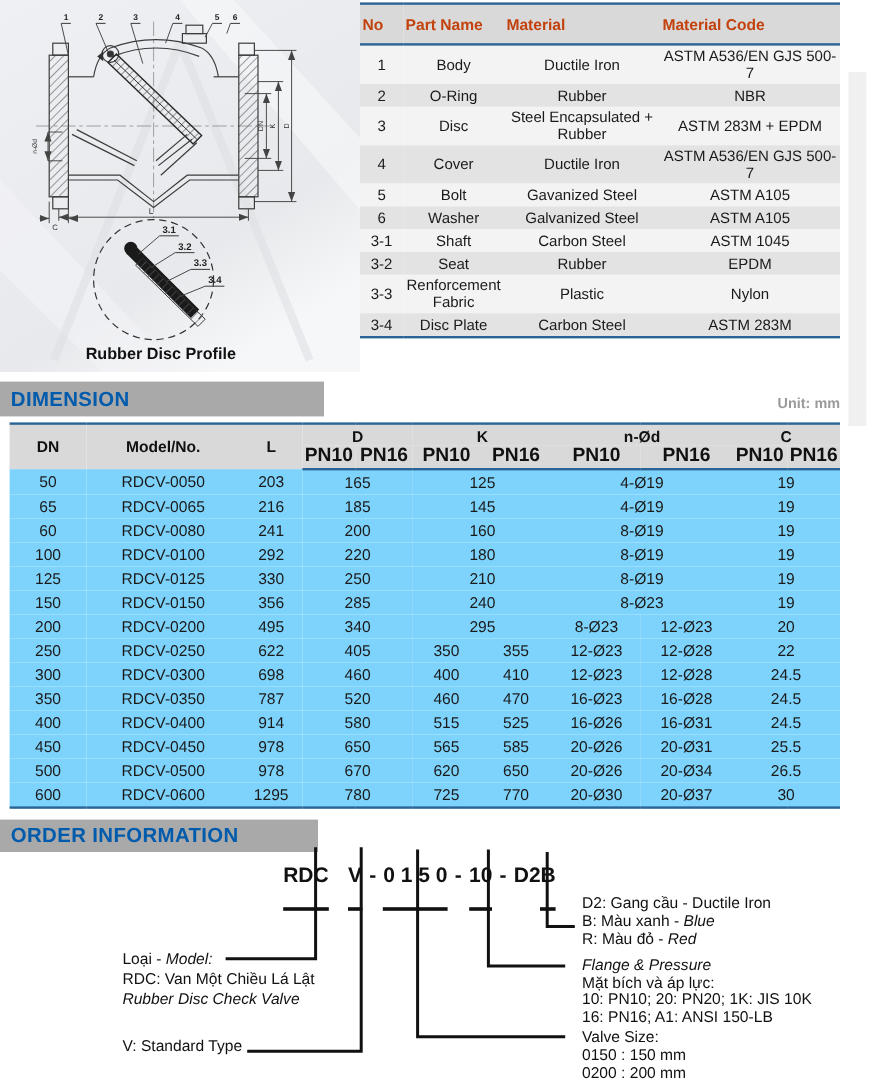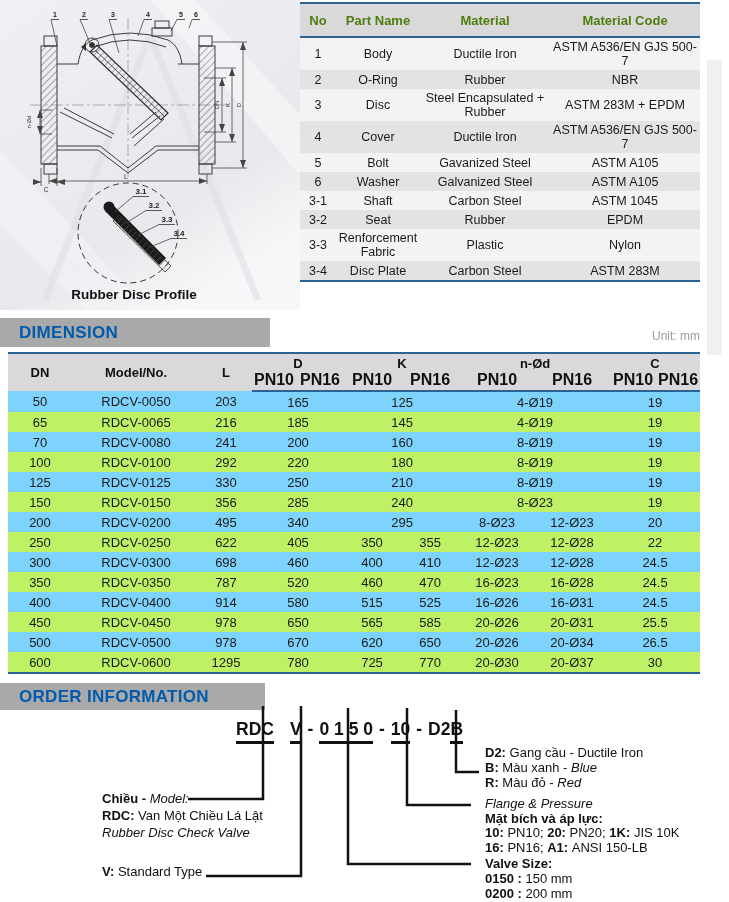--- a/index.html
+++ b/index.html
@@ -7,62 +7,62 @@
         font-family:"Liberation Sans", sans-serif;color:#1a1a1a;}
 
   
   .draw-wrap{position:absolute;left:0;top:0;width:300px;height:310px;}
   .edge-strip{position:absolute;left:707px;top:60px;width:15px;height:295px;background:#f0f0f1;}
 
   
   .parts-table{position:absolute;left:300px;top:2px;width:400px;border-collapse:collapse;
        table-layout:fixed;border-top:2px solid #2a6496;border-bottom:2px solid #2a6496;}
   .parts-table th{background:#d9d9d9;font-size:13px;font-weight:bold;height:32px;
-       border-bottom:2px solid #2a6496;text-align:center;padding:0 2px;color:#4d7c0f;}
+       border-bottom:2px solid #2a6496;text-align:left;padding:0 2px;color:#c2410c;}
   .parts-table td{font-size:12.5px;text-align:center;vertical-align:middle;
        padding:2px 2px;line-height:1.12;height:15px;}
   .parts-table tr.odd td{background:#f3f3f3;}
   .parts-table tr.even td{background:#e3e3e3;}
 
   
   .section-bar{position:absolute;left:0;background:#a9a9a9;color:#005bac;font-weight:bold;
-       font-size:17px;padding-left:19px;letter-spacing:.3px;box-sizing:border-box;}
+       font-size:17px;padding-left:9px;letter-spacing:.3px;box-sizing:border-box;}
   #dim-bar{top:318px;width:270px;height:29px;line-height:29px;}
   #order-bar{top:683px;width:265px;height:27px;line-height:27px;}
   .unit-label{position:absolute;left:560px;top:329px;width:140px;text-align:right;
-       font-size:12px;font-weight:normal;color:#9a9a9a;}
+       font-size:12px;font-weight:bold;color:#9a9a9a;}
 
   
   .dim-table{position:absolute;left:8px;top:352px;width:692px;border-collapse:collapse;
        table-layout:fixed;border-top:2px solid #2a6496;border-bottom:2px solid #2a6496;}
   .dim-table th{background:#d9d9d9;text-align:center;color:#111;padding:0;}
   .dim-table tr.h1 th{font-size:13px;font-weight:bold;height:17px;vertical-align:bottom;}
   .dim-table tr.h1 th[rowspan]{vertical-align:middle;}
   .dim-table tr.h2 th{font-size:16px;font-weight:bold;height:19px;
        border-bottom:2px solid #2a6496;vertical-align:top;}
   .dim-table td{font-size:13px;text-align:center;height:20px;padding:0 2px;}
   .dim-table tr.odd td{background:#7dd3fc;}
-  .dim-table tr.even td{background:#bef264;margin-left:48px;}
+  .dim-table tr.even td{background:#7dd3fc;margin-left:48px;}
 
   
   #order-code{position:absolute;left:236px;top:719px;font-size:17.5px;font-weight:bold;
        color:#111;white-space:nowrap;}
-  .code-seg{display:inline-block;margin-right:6px;padding-bottom:1px;}
+  .code-seg{display:inline-block;margin-right:6px;padding-bottom:16px;}
   .code-seg.u{border-bottom:3px solid #111;}
   .code-seg.wide-gap{margin-right:16px;}
   .code-seg:nth-last-child(2){margin-right:0;}
   .code-seg:last-child{margin-right:0;}
   .conn-svg{position:absolute;left:0;top:683px;pointer-events:none;}
   .ann{position:absolute;font-size:13px;color:#111;white-space:nowrap;}
   #ann-model{left:102px;top:790px;line-height:17px;}
   #ann-v{left:102px;top:864px;line-height:16px;}
   #ann-d2b{left:485px;top:745px;line-height:15px;}
   #ann-flange{left:485px;top:797px;line-height:14.5px;}
   #ann-size{left:485px;top:856px;line-height:15px;}
-  .b{font-weight:bold;}
+  .b{font-weight:normal;}
   .i{font-style:italic;}
 </style>
 </head>
 <body>
 
 <div class="page">
 
   <div class="draw-wrap">
     <svg id="valve-svg" width="300" height="310" viewBox="0 0 300 310">
       <defs>
@@ -331,21 +331,21 @@
         <tr class="even">
           <td>65</td>
           <td>RDCV-0065</td>
           <td>216</td>
           <td colspan="2">185</td>
           <td colspan="2">145</td>
           <td colspan="2">4-Ø19</td>
           <td colspan="2">19</td>
         </tr>
         <tr class="odd">
-          <td>70</td>
+          <td>60</td>
           <td>RDCV-0080</td>
           <td>241</td>
           <td colspan="2">200</td>
           <td colspan="2">160</td>
           <td colspan="2">8-Ø19</td>
           <td colspan="2">19</td>
         </tr>
         <tr class="even">
           <td>100</td>
           <td>RDCV-0100</td>
@@ -471,21 +471,21 @@
     <g fill="none" stroke="#111" stroke-width="2.5">
       <polyline points="263,23 263,116 188,116"></polyline>
       <polyline points="301,23 301,193 206,193"></polyline>
       <polyline points="348,25 348,181 471,181"></polyline>
       <polyline points="407,25 407,122 471,122"></polyline>
       <polyline points="456,27 456,89 479,89"></polyline>
     </g>
   </svg>
 
   <div id="ann-model" class="ann">
-      <div><span class="b">Chiều - </span><span class="i">Model:</span></div>
+      <div><span class="b">Loại - </span><span class="i">Model:</span></div>
       <div><span class="b">RDC: </span><span class="r">Van Một Chiều Lá Lật</span></div>
       <div><span class="i">Rubber Disc Check Valve</span></div>
     </div>
   <div id="ann-v" class="ann">
       <div><span class="b">V: </span><span class="r">Standard Type</span></div>
     </div>
   <div id="ann-d2b" class="ann">
       <div><span class="b">D2: </span><span class="r">Gang cầu - Ductile Iron</span></div>
       <div><span class="b">B: </span><span class="r">Màu xanh - </span><span class="i">Blue</span></div>
       <div><span class="b">R: </span><span class="r">Màu đỏ - </span><span class="i">Red</span></div>

